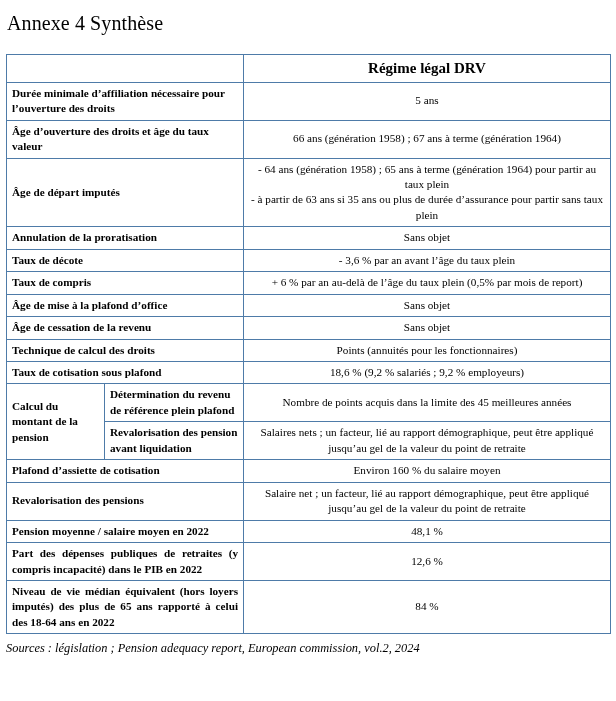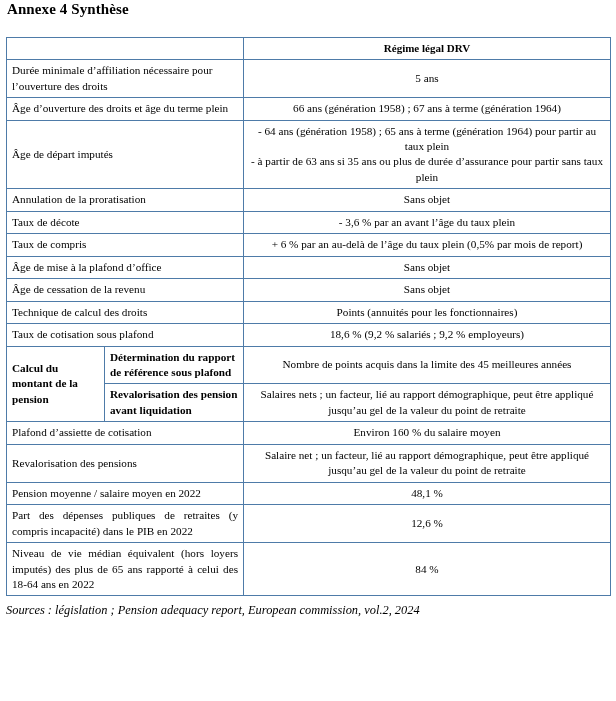--- a/index.html
+++ b/index.html
@@ -15,23 +15,23 @@
     overflow: hidden;
   }
   .page {
     position: relative;
     width: 616px;
     height: 701px;
     box-sizing: border-box;
     padding: 0;
   }
   .doc-title {
-    font-size: 15px;
-    font-weight: bold;
-    margin: 1px 0 0 7px;
+    font-size: 20px;
+    font-weight: normal;
+    margin: 12px 0 0 7px;
     letter-spacing: 0.1px;
   }
   .table-wrap {
     margin: 19px 0 0 6px;
     width: 604px;
   }
   table.synthese {
     border-collapse: collapse;
     table-layout: fixed;
     width: 604px;
@@ -42,25 +42,25 @@
     padding: 3px 5px;
     vertical-align: middle;
     line-height: 1.38;
   }
   
   td.corner {
     border: none;
   }
   th.col-head {
     font-weight: bold;
-    font-size: 11px;
+    font-size: 15px;
     padding: 3px 5px 4px 5px;
   }
   td.rowlabel {
-    font-weight: normal;
+    font-weight: bold;
     text-align: left;
     padding-left: 7px;
     padding-right: 6px;
   }
   td.rowlabel.justify {
     text-align: justify;
     text-align-last: left;
   }
   td.sublabel {
     font-weight: bold;
@@ -112,21 +112,21 @@
           <td class="corner" colspan="2"></td>
           <th class="col-head">Régime légal DRV</th>
         </tr>
 
         <tr>
           <td class="rowlabel" colspan="2">Durée minimale d’affiliation nécessaire pour l’ouverture des droits</td>
           <td class="value">5 ans</td>
         </tr>
 
         <tr>
-          <td class="rowlabel" colspan="2">Âge d’ouverture des droits et âge du terme plein</td>
+          <td class="rowlabel" colspan="2">Âge d’ouverture des droits et âge du taux valeur</td>
           <td class="value">66 ans (génération 1958) ; 67 ans à terme (génération 1964)</td>
         </tr>
 
         <tr>
           <td class="rowlabel" colspan="2">Âge de départ imputés</td>
           <td class="value ml tall">- 64 ans (génération 1958) ; 65 ans à terme (génération 1964) pour partir au taux plein
 - à partir de 63 ans si 35 ans ou plus de durée d’assurance pour partir sans taux plein</td>
         </tr>
 
         <tr>
@@ -159,21 +159,21 @@
           <td class="value">Points (annuités pour les fonctionnaires)</td>
         </tr>
 
         <tr>
           <td class="rowlabel" colspan="2">Taux de cotisation sous plafond</td>
           <td class="value">18,6 % (9,2 % salariés ; 9,2 % employeurs)</td>
         </tr>
 
         <tr>
           <td class="groupcell" rowspan="2">Calcul du montant de la pension</td>
-          <td class="sublabel">Détermination du rapport de référence sous plafond</td>
+          <td class="sublabel">Détermination du revenu de référence plein plafond</td>
           <td class="value tall">Nombre de points acquis dans la limite des 45 meilleures années</td>
         </tr>
         <tr>
           <td class="sublabel">Revalorisation des pension avant liquidation</td>
           <td class="value tall">Salaires nets ; un facteur, lié au rapport démographique, peut être appliqué jusqu’au gel de la valeur du point de retraite</td>
         </tr>
 
         <tr>
           <td class="rowlabel" colspan="2">Plafond d’assiette de cotisation</td>
           <td class="value">Environ 160 % du salaire moyen</td>

